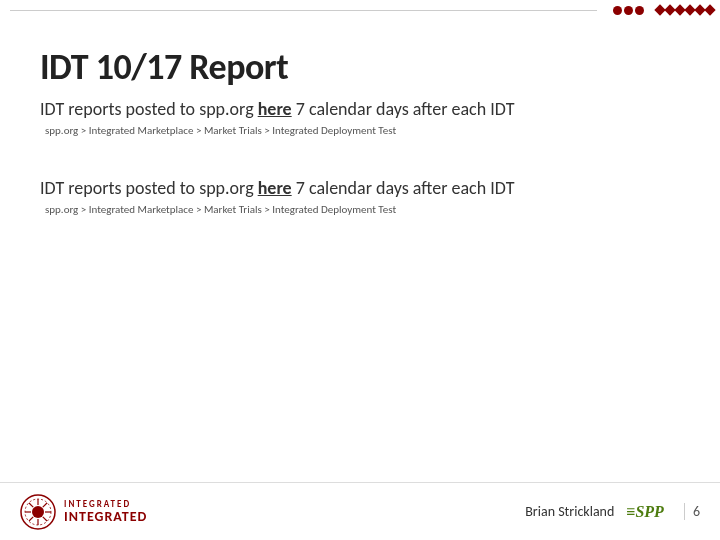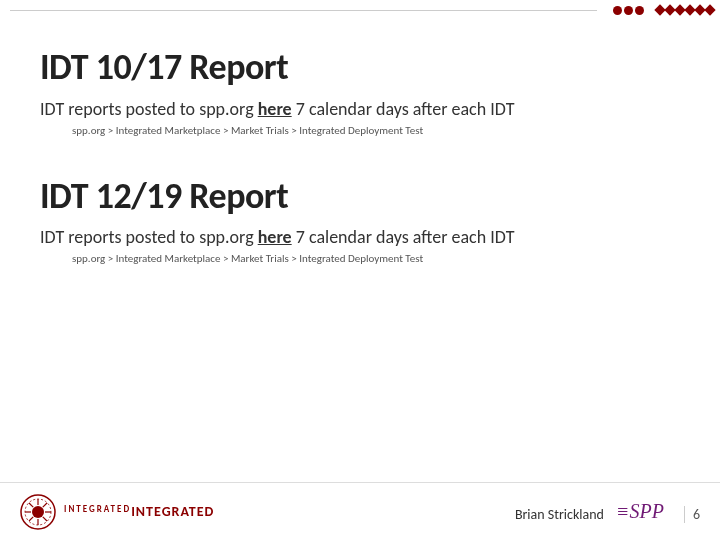--- a/index.html
+++ b/index.html
@@ -44,21 +44,21 @@
     }
 
     .report-description a {
       color: #333333;
       font-weight: 600;
     }
 
     .breadcrumb {
       font-size: 11px;
       color: #555555;
-      margin-left: 32px;
+      margin-left: 5px;
       margin-top: 2px;
     }
 
     
     .footer {
       position: absolute;
       bottom: 0;
       left: 0;
       right: 0;
       height: 58px;
@@ -76,41 +76,42 @@
       gap: 8px;
     }
 
     .logo-emblem {
       width: 36px;
       height: 36px;
     }
 
     .logo-text {
       display: flex;
+      flex-direction: column;
       line-height: 1.1;
     }
 
     .logo-text-integrated {
       font-size: 9px;
       color: #8B0000;
       letter-spacing: 2px;
       font-weight: 600;
     }
 
     .logo-text-marketplace {
       font-size: 14px;
       color: #8B0000;
       font-weight: 700;
       letter-spacing: 1px;
     }
 
     
     .footer-right {
       display: flex;
-      align-items: flex-end;
+      align-items: flex-start;
       gap: 12px;
     }
 
     .presenter-name {
       font-size: 14px;
       color: #333333;
       font-weight: 400;
     }
 
     .spp-logo {
@@ -212,21 +213,20 @@
 
   <div class="report-section report-section-1">
     <div class="report-title">IDT 10/17 Report</div>
     <div class="report-description">
       <span>IDT reports posted to spp.org </span><a href="#">here</a><span> 7 calendar days after each IDT</span>
     </div>
     <div class="breadcrumb">spp.org &gt; Integrated Marketplace &gt; Market Trials &gt;  Integrated Deployment Test</div>
   </div>
 
   <div class="report-section report-section-2">
-    <div class="report-title">IDT 12/19 Report</div>
     <div class="report-description">
       <span>IDT reports posted to spp.org </span><a href="#">here</a><span> 7 calendar days after each IDT</span>
     </div>
     <div class="breadcrumb">spp.org &gt; Integrated Marketplace &gt; Market Trials &gt;  Integrated Deployment Test</div>
   </div>
 
 </div>
 
 <div class="footer">
 
@@ -251,18 +251,18 @@
     </svg>
     <div class="logo-text">
       <span class="logo-text-integrated">INTEGRATED</span>
       <span class="logo-text-marketplace">INTEGRATED</span>
     </div>
   </div>
 
   <div class="footer-right">
     <span class="presenter-name">Brian Strickland</span>
     <div class="spp-logo">
-      <span class="spp-text" style="font-family: Georgia, serif; font-size: 20px; font-weight: 400; color: #701a75; font-style: italic;">≡SPP</span>
+      <span class="spp-text" style="font-family: Georgia, serif; font-size: 16px; font-weight: 700; color: #4d7c0f; font-style: italic;">≡SPP</span>
     </div>
     <span class="page-number">6</span>
   </div>
 
 </div>
 
 </body></html>

